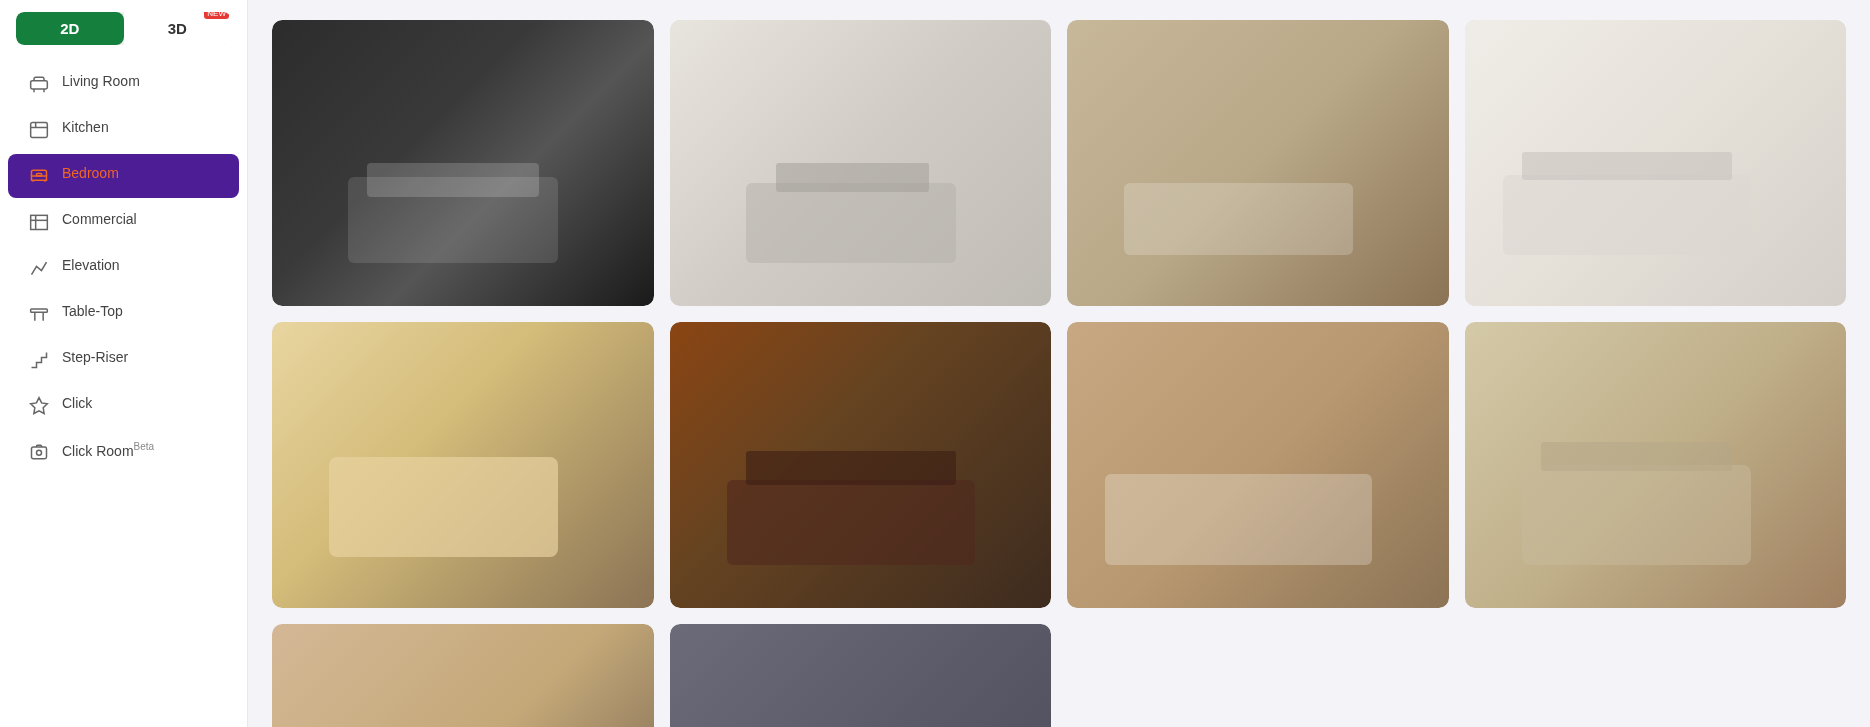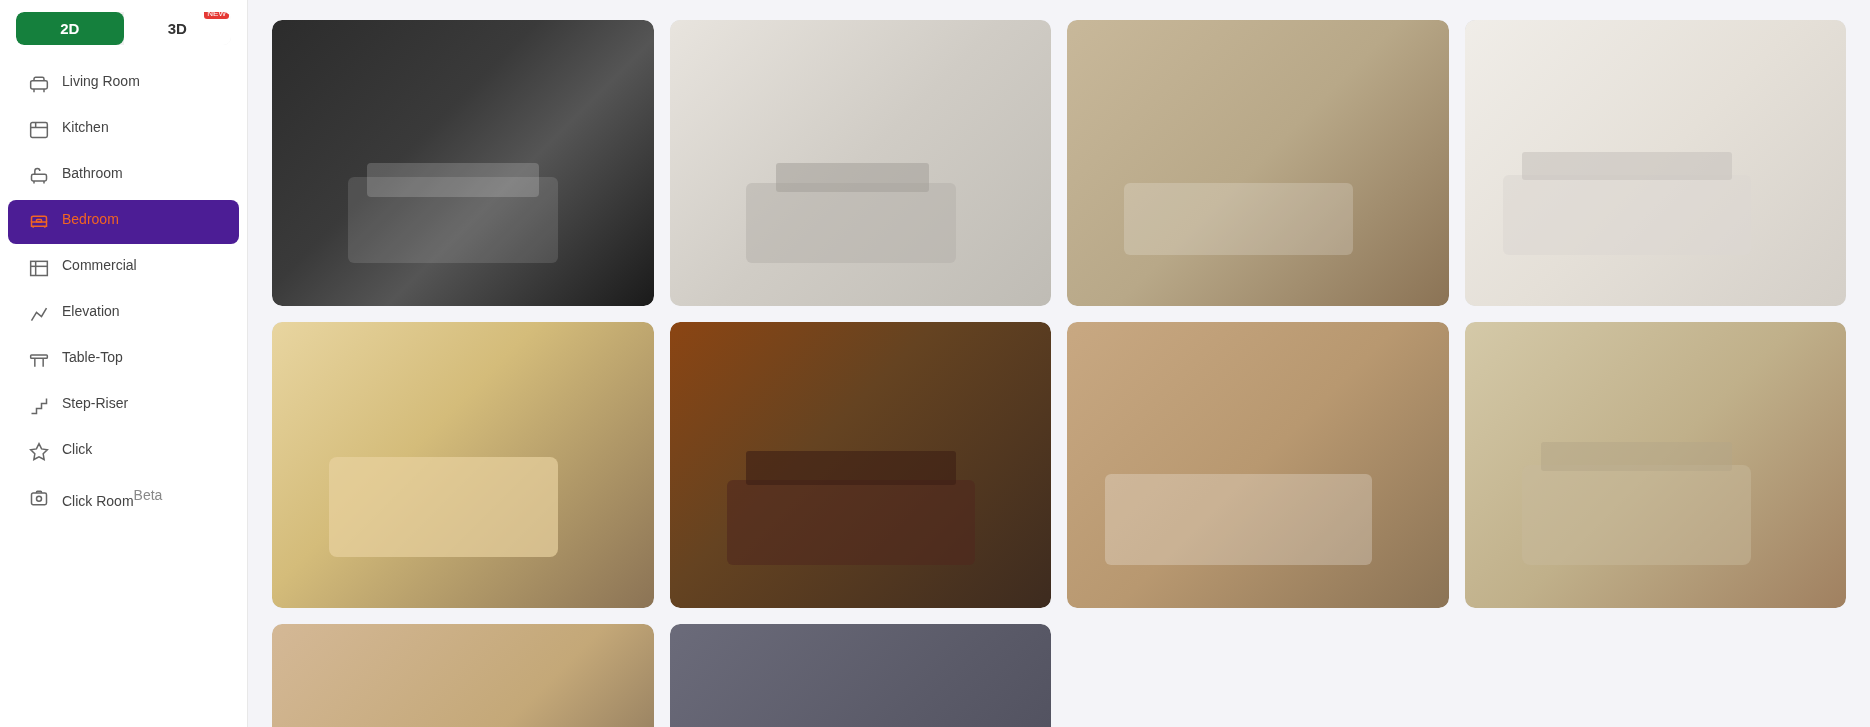--- a/index.html
+++ b/index.html
@@ -90,21 +90,21 @@
       font-size: 18px;
       color: #666;
       flex-shrink: 0;
     }
 
     .nav-item.active .nav-icon {
       color: #f26522;
     }
 
     .beta-sup {
-      font-size: 14px;
+      font-size: 10px;
       color: #888;
       vertical-align: super;
     }
 
     
     .main {
       flex: 1;
       overflow-y: auto;
       padding: 20px 24px;
     }
@@ -175,31 +175,20 @@
     <span class="nav-icon">
       <svg width="20" height="20" viewBox="0 0 24 24" fill="none" stroke="#666" stroke-width="1.8">
           <rect x="2" y="3" width="20" height="18" rx="2"></rect>
           <line x1="2" y1="9" x2="22" y2="9"></line>
           <line x1="8" y1="3" x2="8" y2="9"></line>
         </svg>
     </span>
     <span class="nav-label">Kitchen</span>
   </div>
 
-  <div class="nav-item">
-    <span class="nav-icon">
-      <svg width="20" height="20" viewBox="0 0 24 24" fill="none" stroke="#666" stroke-width="1.8">
-          <rect x="3" y="10" width="18" height="8" rx="2"></rect>
-          <path d="M7 10V6a3 3 0 0 1 6 0"></path>
-          <line x1="6" y1="18" x2="6" y2="21"></line>
-          <line x1="18" y1="18" x2="18" y2="21"></line>
-        </svg>
-    </span>
-    <span class="nav-label">Bathroom</span>
-  </div>
 
 
   <div class="nav-item active">
     <span class="nav-icon">
       <svg width="20" height="20" viewBox="0 0 24 24" fill="none" stroke="#f26522" stroke-width="1.8">
           <path d="M3 12V7a2 2 0 0 1 2-2h14a2 2 0 0 1 2 2v5"></path>
           <path d="M3 12h18v5H3z"></path>
           <path d="M5 17v2"></path>
           <path d="M19 17v2"></path>
           <rect x="9" y="9" width="6" height="3" rx="1"></rect>

